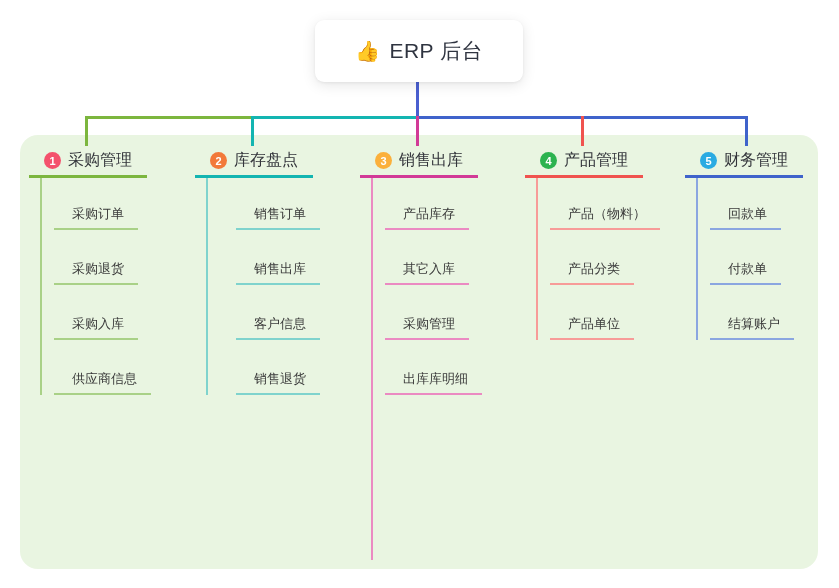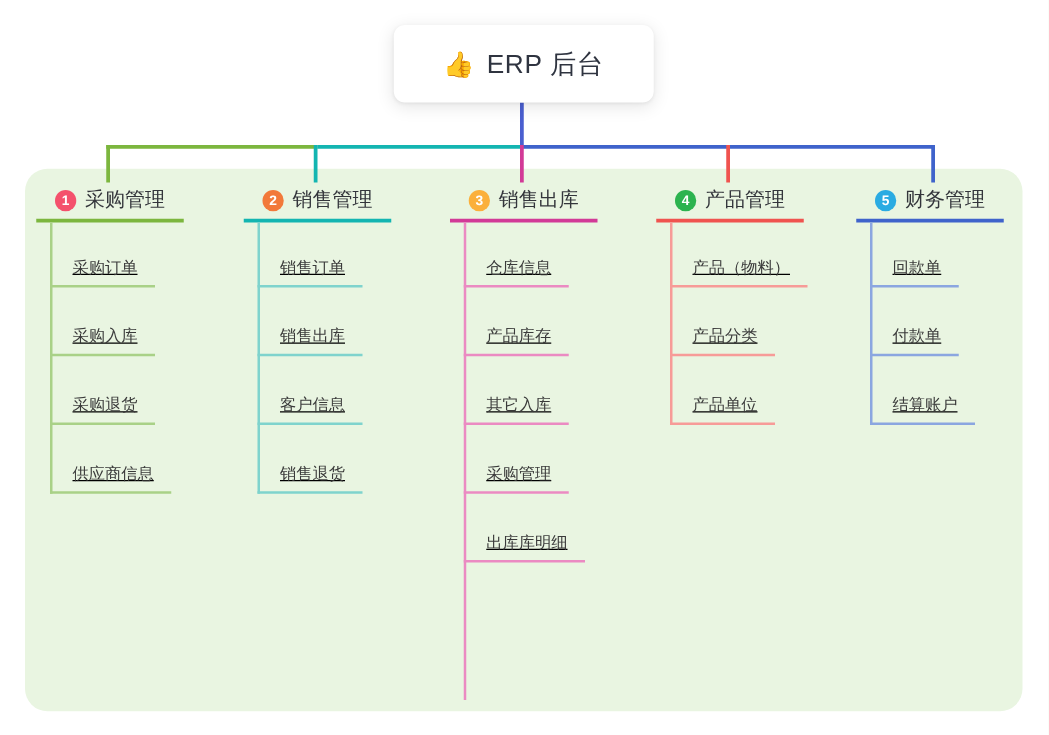--- a/index.html
+++ b/index.html
@@ -71,31 +71,31 @@
   .vline{position:absolute;left:11px;top:32px;width:2px;}
   .b1 .vline,.b2 .vline{height:217px;}
   .b3 .vline{height:382px;}
   .b4 .vline,.b5 .vline{height:162px;}
   .b1 .vline{background:#a9d187;}
   .b2 .vline{background:#7fd3cd;}
   .b3 .vline{background:#eb8ac2;}
   .b4 .vline{background:#f79b98;}
   .b5 .vline{background:#8ba6e0;}
 
-  .children{position:absolute;left:11px;top:32px;text-decoration:underline;}
+  .children{position:absolute;left:25px;top:32px;}
   .child{
     box-sizing:border-box;height:55px;width:max-content;
     display:flex;align-items:flex-end;
     padding:0 14px 5px 18px;
     border-bottom:2px solid;
     font-size:13px;color:#3a3a3a;white-space:nowrap;
   }
   .child:first-child{height:52px;}
   .b1 .child{border-color:#a9d187;}
-  .b2 .child{border-color:#7fd3cd;}
+  .b2 .child{border-color:#7fd3cd;margin-left:16px;}
   .b3 .child{border-color:#eb8ac2;}
   .b4 .child{border-color:#f79b98;}
   .b5 .child{border-color:#8ba6e0;align-items:flex-end;}
 </style>
 </head>
 <body>
 
 <div id="canvas">
 
   <div id="container"></div>
@@ -119,35 +119,35 @@
     <div class="title">
       <span class="badge">1</span>
       <span>采购管理</span>
     </div>
     <div class="vline"></div>
     <div class="children">
       <div class="child">
           <span>采购订单</span>
         </div>
       <div class="child">
+          <span>采购退货</span>
+        </div>
+      <div class="child">
           <span>采购入库</span>
         </div>
       <div class="child">
-          <span>采购退货</span>
-        </div>
-      <div class="child">
           <span>供应商信息</span>
         </div>
     </div>
   </div>
 
   <div class="branch b2">
     <div class="title">
       <span class="badge">2</span>
-      <span>销售管理</span>
+      <span>库存盘点</span>
     </div>
     <div class="vline"></div>
     <div class="children">
       <div class="child">
           <span>销售订单</span>
         </div>
       <div class="child">
           <span>销售出库</span>
         </div>
       <div class="child">
@@ -160,23 +160,20 @@
   </div>
 
   <div class="branch b3">
     <div class="title">
       <span class="badge">3</span>
       <span>销售出库</span>
     </div>
     <div class="vline"></div>
     <div class="children">
       <div class="child">
-          <span>仓库信息</span>
-        </div>
-      <div class="child">
           <span>产品库存</span>
         </div>
       <div class="child">
           <span>其它入库</span>
         </div>
       <div class="child">
           <span>采购管理</span>
         </div>
       <div class="child">
           <span>出库库明细</span>

